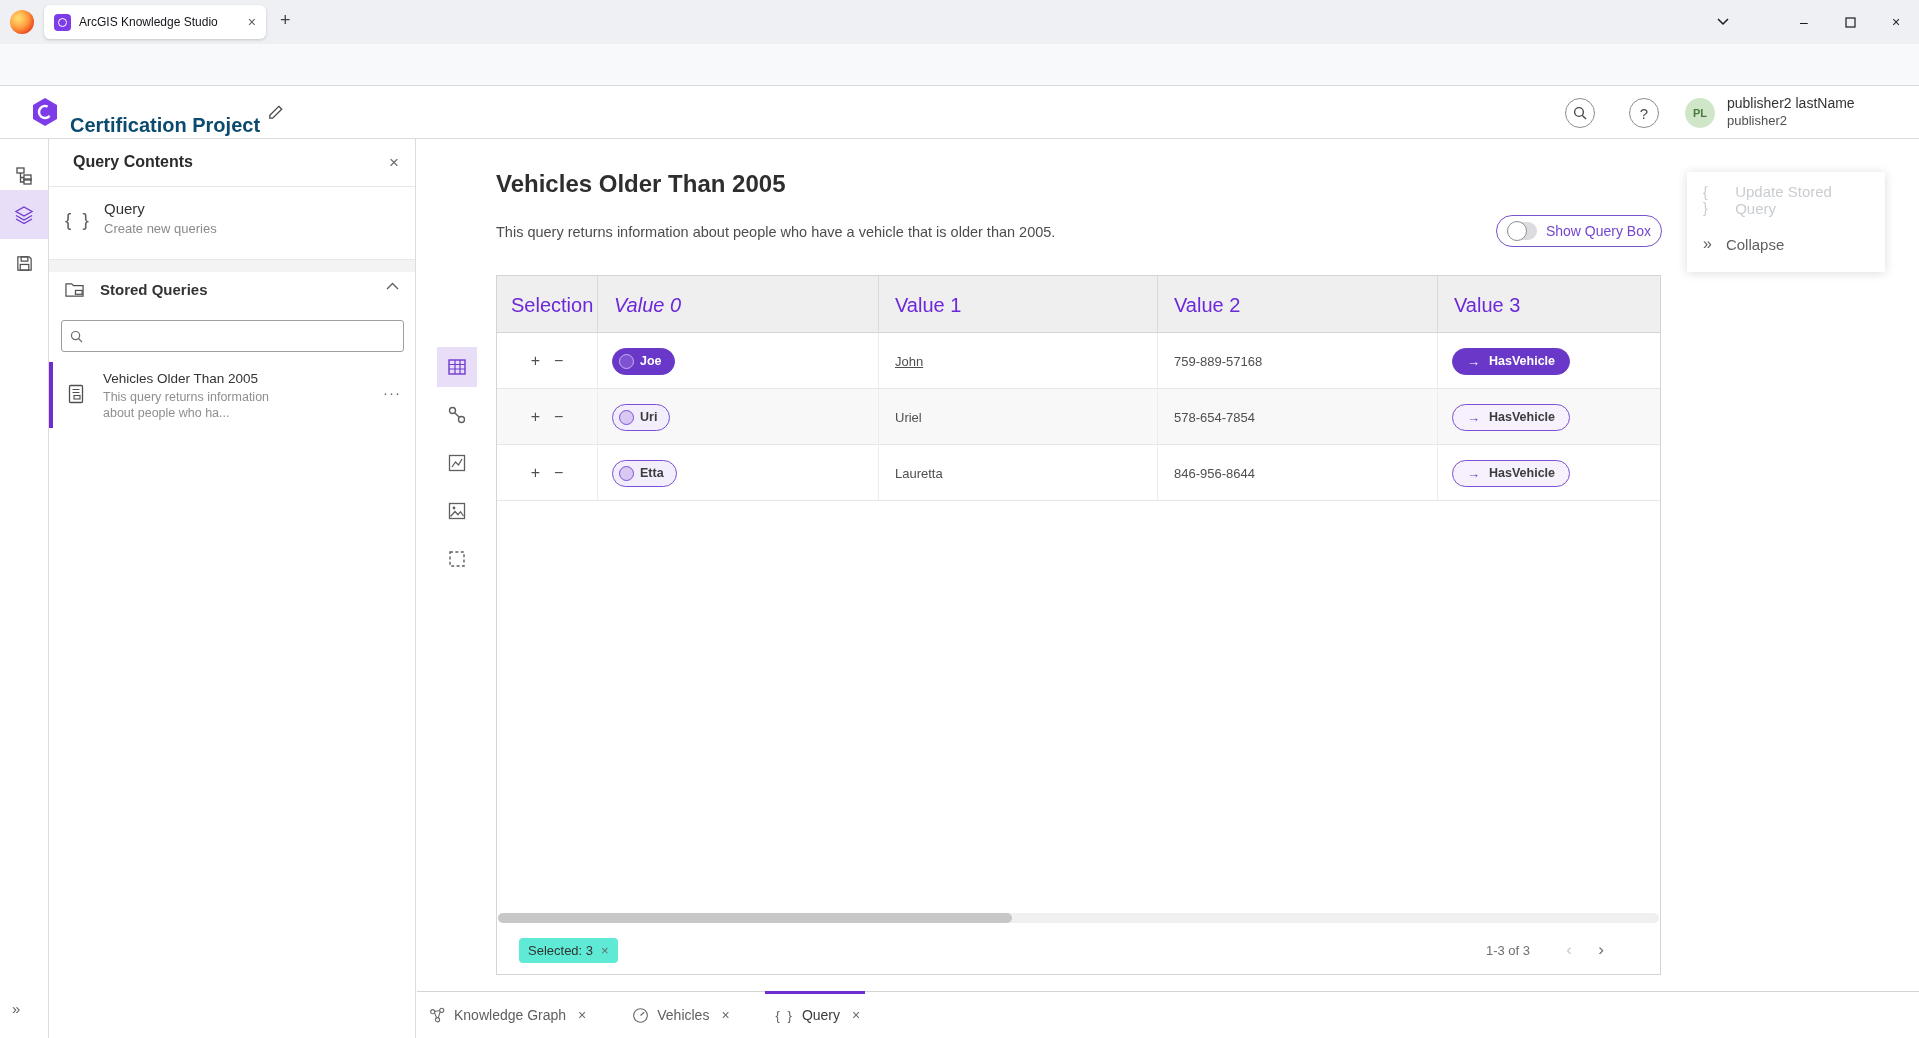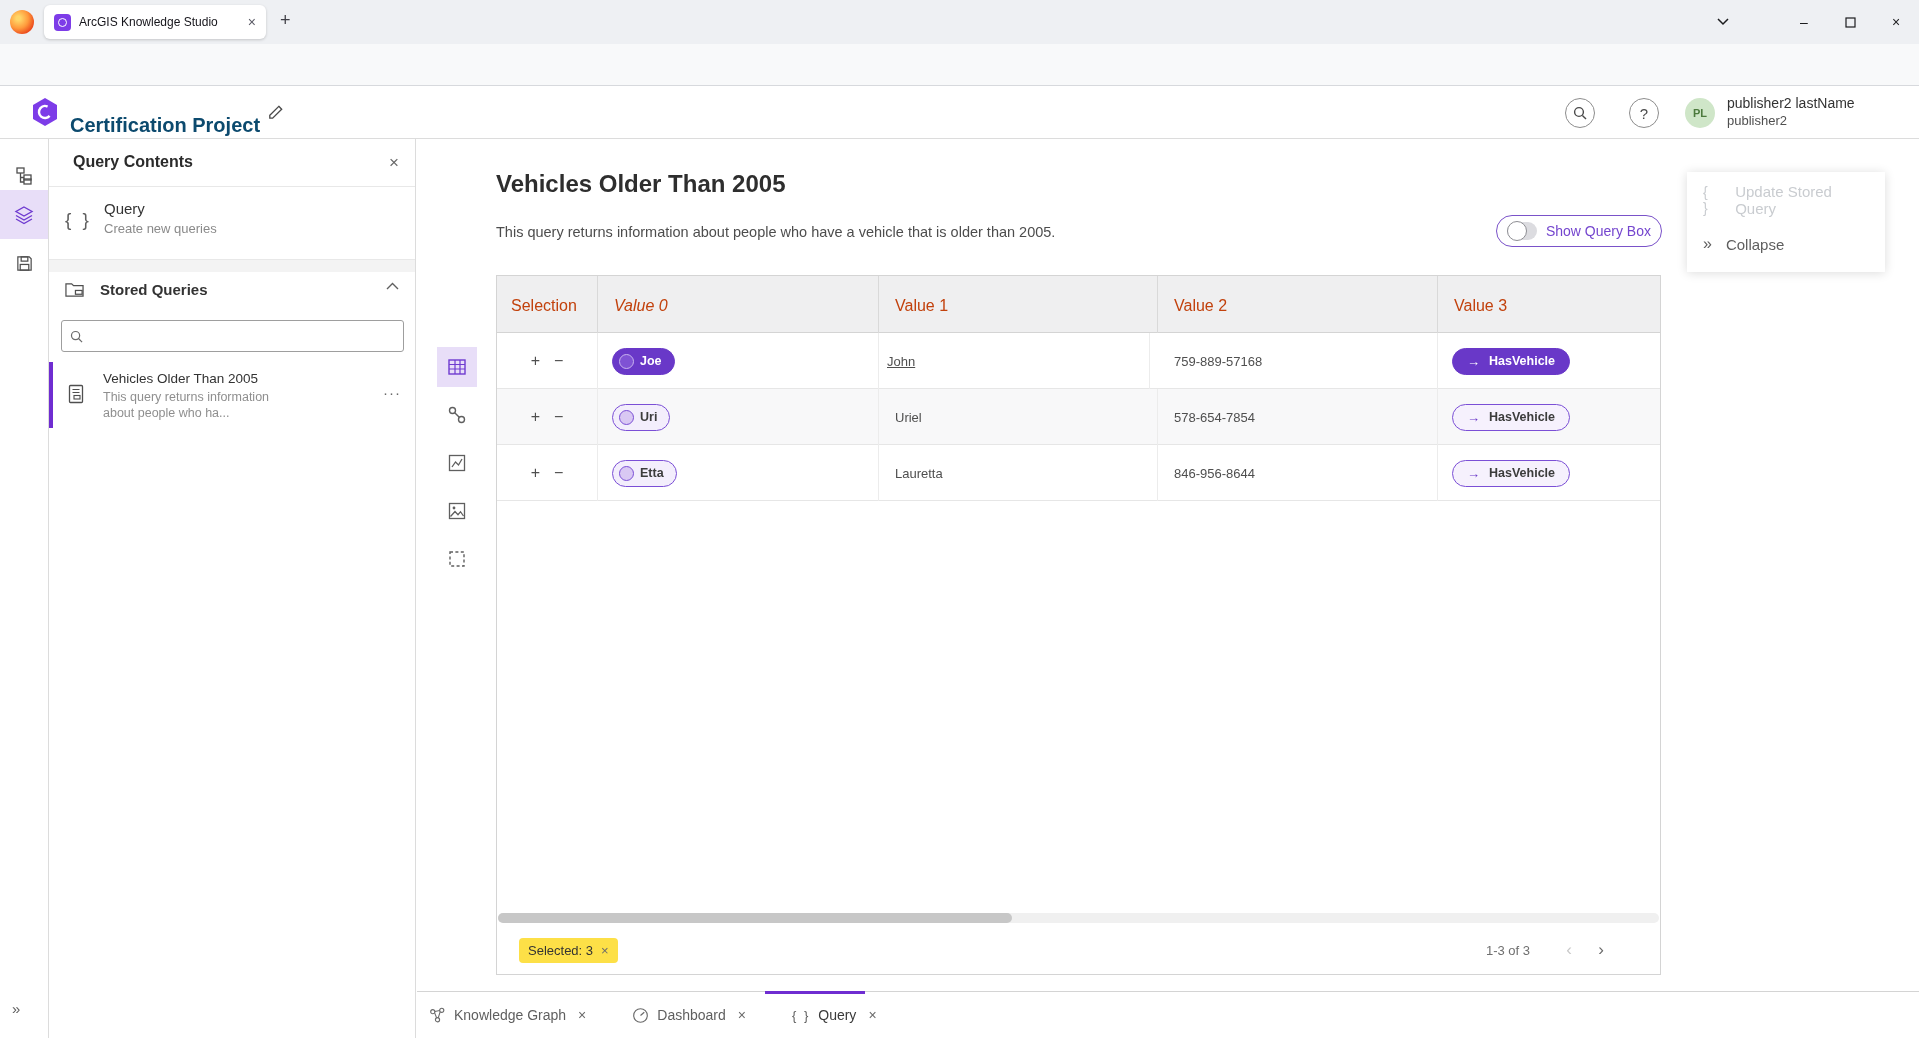--- a/index.html
+++ b/index.html
@@ -70,42 +70,42 @@
   .toolbtn.sel { background:#e8def8; color:#6f3bd0; }
   .togglepill { position:absolute; left:1079px; top:76px; width:166px; height:32px; border:1px solid #7a52c9; border-radius:16px;
                 display:flex; align-items:center; padding:0 10px; gap:9px; }
   .tgl-track { width:34px; height:18px; border-radius:9px; background:#dcdce0; position:relative; }
   .tgl-knob { position:absolute; left:0; top:-1px; width:20px; height:20px; border-radius:50%; background:#fff; border:1.5px solid #8e8e93; }
   .tgl-label { font-size:14px; color:#7445ce; white-space:nowrap; }
 
   
   .card { position:absolute; left:79px; top:136px; width:1165px; height:700px; border:1px solid #d4d4d4; background:#fff; }
   .thead { position:absolute; left:0; top:0; width:100%; height:57px; background:#efeff0; border-bottom:1px solid #d4d4d4; }
-  .th { position:absolute; top:0; height:59px; display:flex; align-items:center; padding-left:16px; font-size:16px; color:#c2410c;
+  .th { position:absolute; top:0; height:59px; display:flex; align-items:center; padding-left:16px; font-size:20px; color:#6d28d9;
         border-right:1px solid #d9d9d9; }
   .trow { position:absolute; left:0; width:100%; height:56px; border-bottom:1px solid #e6e6e6; background:#fff; }
   .trow.alt { background:#f8f8f9; }
   .td { position:absolute; top:0; height:56px; display:flex; align-items:center; padding-left:16px; font-size:13px; color:#4f4f4f;
         border-right:1px solid #ececec; overflow:hidden; }
   .selcell { gap:14px; justify-content:center; padding-left:0; }
   .pm { font-size:16px; color:#4f4f4f; line-height:1; }
   .epill { display:inline-flex; align-items:center; gap:6px; height:27px; padding:0 12px 0 6px; border-radius:14px;
            background:#f3eefc; border:1px solid #7b4fd6; font-size:12.5px; font-weight:bold; color:#3c3c3c; }
   .epill .dot { width:15px; height:15px; border-radius:50%; background:#d9c8f3; border:1px solid #7b4fd6; }
   .epill.filled { background:#6938c8; border-color:#6938c8; color:#fff; }
   .epill.filled .dot { background:#7f52d4; border:1.5px solid #c9b4ef; }
   .rpill { display:inline-flex; align-items:center; gap:9px; height:27px; padding:0 14px; border-radius:14px;
            background:#f6f1fd; border:1px solid #7b4fd6; font-size:12.5px; font-weight:bold; color:#3c3c3c; }
   .rpill .arr { color:#6938c8; font-size:13px; }
   .rpill.filled { background:#6938c8; border-color:#6938c8; color:#fff; }
   .rpill.filled .arr { color:#fff; }
   .hscroll { position:absolute; left:1px; top:637px; width:1161px; height:10px; background:#f0f0f0; border-radius:5px; }
   .hthumb { position:absolute; left:0; top:0; width:514px; height:10px; background:#c7c7c7; border-radius:5px; }
   .cfooter { position:absolute; left:0; top:647px; width:100%; height:52px; }
-  .chip { position:absolute; left:22px; top:15px; height:25px; background:#fde047; border-radius:4px; display:flex; align-items:center;
+  .chip { position:absolute; left:22px; top:15px; height:25px; background:#5eead4; border-radius:4px; display:flex; align-items:center;
           gap:8px; padding:0 9px; font-size:13px; color:#333; }
   .chip .x { color:#6a6a6a; font-size:13px; }
   .range { position:absolute; right:130px; top:20px; font-size:13px; color:#6f6f6f; }
   .pgbtn { position:absolute; top:14px; width:26px; height:26px; display:flex; align-items:center; justify-content:center; font-size:17px; }
 
   
   .ctxmenu { position:absolute; left:1270px; top:33px; width:198px; background:#fff; box-shadow:0 1px 10px rgba(0,0,0,.14);
              padding:6px 0; }
   .ctxitem { height:44px; display:flex; align-items:center; gap:14px; padding:0 16px; font-size:15px; color:#5f5f5f; }
   .ctxitem.disabled { color:#c9ccd0; }
@@ -353,21 +353,21 @@
         <div class="td selcell" style="left:0; width:101px;">
           <span class="pm">+</span>
           <span class="pm">−</span>
         </div>
         <div class="td" style="left:101px; width:281px; padding-left:14px;">
           <span class="epill filled">
               <span class="dot"></span>
               <span>Joe</span>
             </span>
         </div>
-        <div class="td" style="left:374px; width:279px;text-decoration:underline;">John</div>
+        <div class="td" style="left:382px; width:279px;text-decoration:underline;">John</div>
         <div class="td" style="left:661px; width:280px;">759-889-57168</div>
         <div class="td" style="left:941px; width:224px; padding-left:14px; border-right:none;">
           <span class="rpill filled">
               <span class="arr">→</span>
               <span>HasVehicle</span>
             </span>
         </div>
       </div>
 
       <div class="trow alt" style="top:113px;">
@@ -450,21 +450,21 @@
             <path d="M6 6.2l2 5.2M11.8 5.2l-2 6.2M6.2 4.7l5.1-.9" stroke="#6a6a6a" stroke-width="1.1"></path>
           </svg>
         <span class="lbl">Knowledge Graph</span>
         <span class="x">×</span>
       </div>
       <div class="btabitem">
         <svg class="ic" width="17" height="17" viewBox="0 0 18 18">
             <circle cx="9" cy="9" r="7.2" fill="none" stroke="#6a6a6a" stroke-width="1.2"></circle>
             <path d="M9 9l4-3.4" stroke="#6a6a6a" stroke-width="1.3"></path>
           </svg>
-        <span class="lbl">Dashboard</span>
+        <span class="lbl">Vehicles</span>
         <span class="x">×</span>
       </div>
       <div class="btabitem active">
         <span style="font-size:13px; letter-spacing:2px; color:#5f5f5f;">{ }</span>
         <span class="lbl">Query</span>
         <span class="x">×</span>
       </div>
     </div>
   </div>
 

